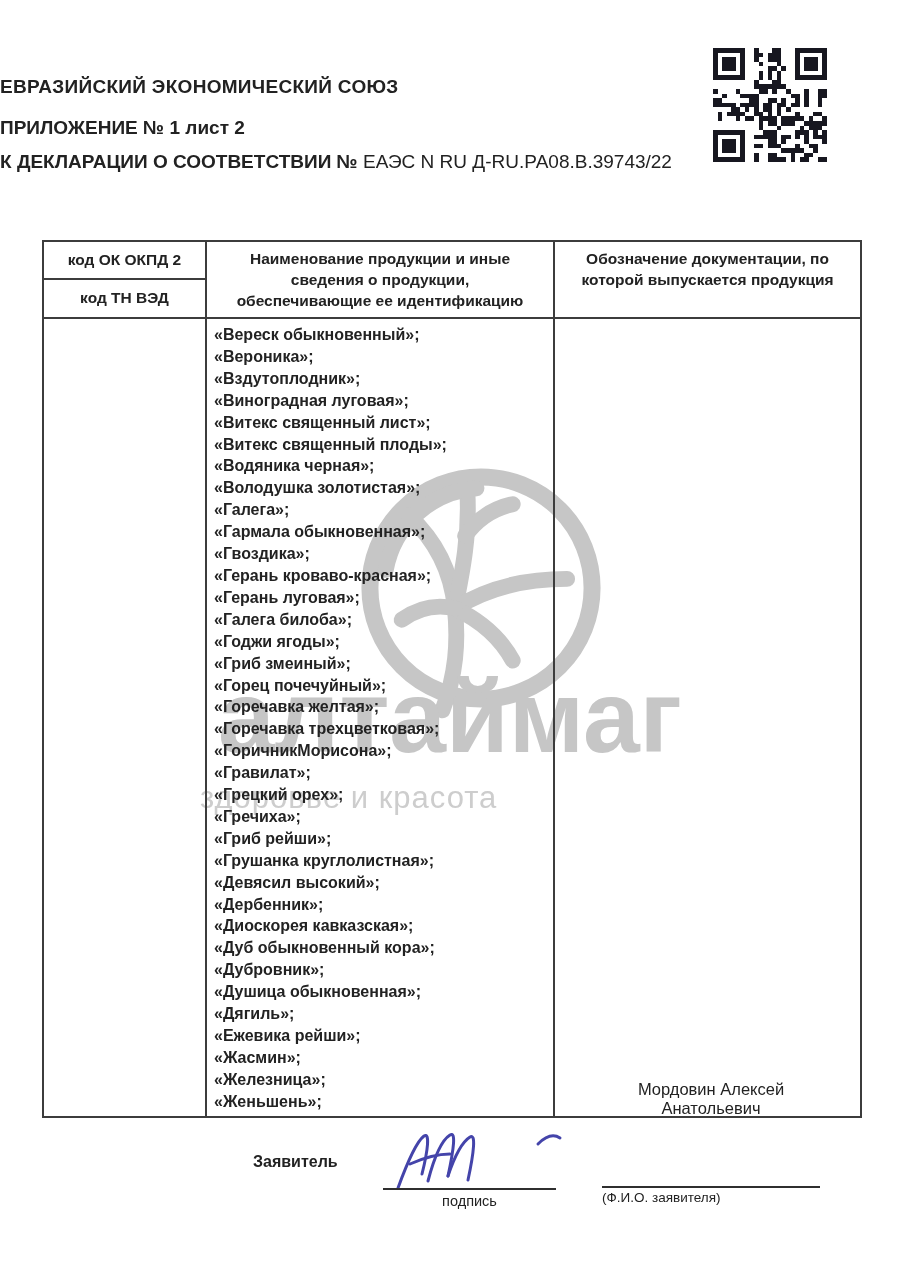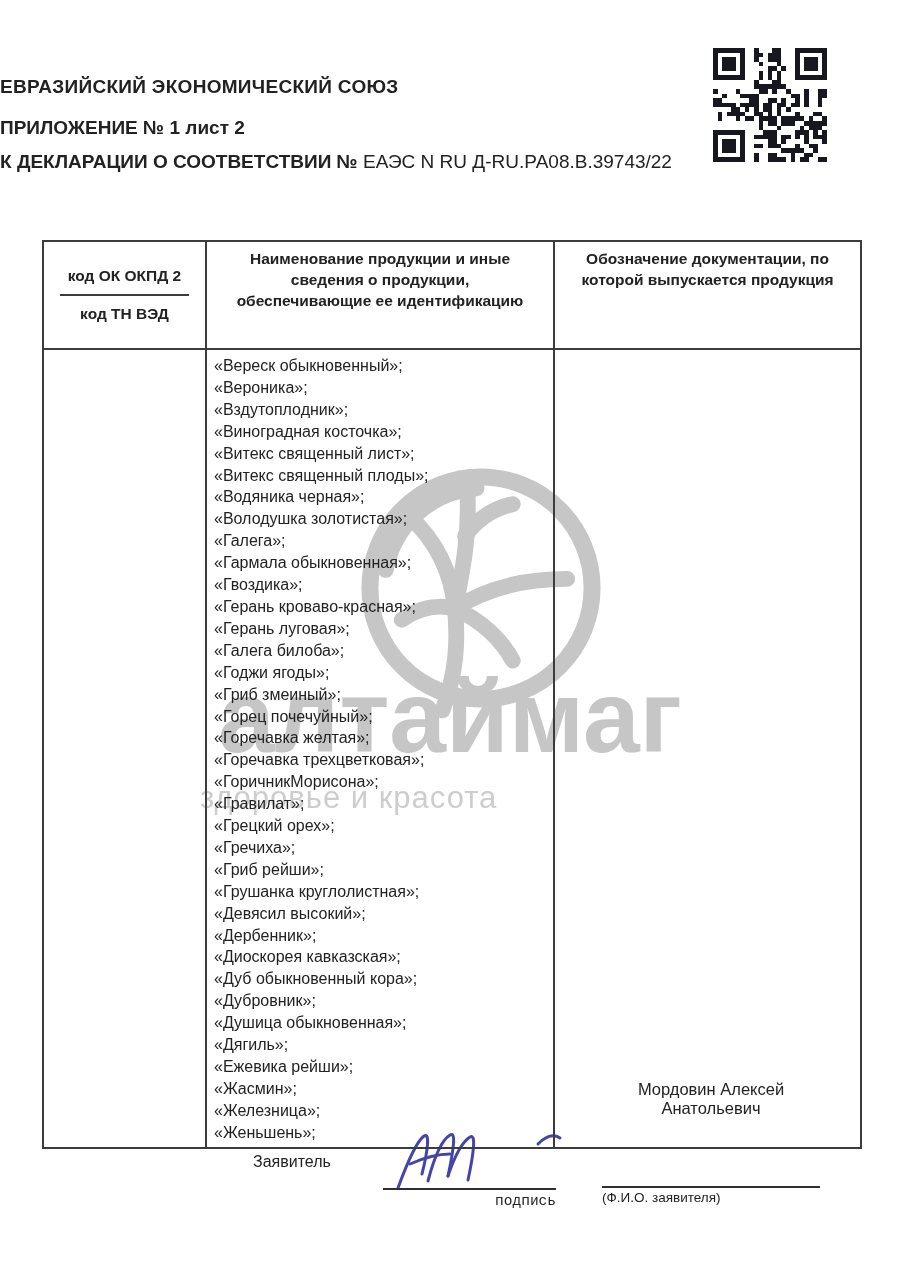--- a/index.html
+++ b/index.html
@@ -36,31 +36,31 @@
     position:absolute;left:200px;top:780px;width:500px;z-index:0;
     text-align:left;font-size:31px;letter-spacing:1px;color:var(--watermark_light);white-space:nowrap;
   }
   
   table.decl{
     position:absolute;left:42px;top:240px;width:818px;z-index:1;
     border-collapse:collapse;table-layout:fixed;background:transparent;
   }
   table.decl th, table.decl td{border:2px solid var(--border);vertical-align:top;}
   th.col-head{font-size:15.5px;font-weight:bold;line-height:21px;padding:6px 22px;text-align:center;}
-  th.col1-head{padding:16px;}
+  th.col1-head{padding:0;}
   .c1-top,.c1-bot{height:36px;display:flex;align-items:center;justify-content:center;font-size:15.5px;font-weight:bold;}
   .c1-top{border-bottom:2px solid var(--border);}
   td.body-cell{height:795px;}
   .products{padding:4px 0 0 6px;font-size:16px;line-height:21.9px;color:var(--text);}
-  .product-line{white-space:nowrap;}
-  
-  .applicant{position:absolute;left:253px;top:1153px;font-size:16px;color:var(--text);}
+  .product-line{white-space:nowrap;font-weight:bold;}
+  
+  .applicant{position:absolute;left:253px;top:1153px;font-size:16px;color:var(--text);font-weight:bold;}
   .sig-svg{position:absolute;left:388px;top:1126px;width:180px;height:70px;color:var(--signature_ink);}
   .sig-line{position:absolute;left:383px;top:1188px;width:173px;border-top:2px solid #2f2f2f;}
-  .sig-cap{position:absolute;left:383px;top:1193px;width:173px;text-align:right;font-size:14.5px;font-family:Liberation Mono, monospace;}
+  .sig-cap{position:absolute;left:383px;top:1193px;width:173px;text-align:center;font-size:14.5px;}
   .name-block{position:absolute;left:598px;top:1080px;width:226px;text-align:center;font-size:16.5px;line-height:19px;}
   .name-line{position:absolute;left:602px;top:1186px;width:218px;border-top:2px solid #2f2f2f;}
   .name-cap{position:absolute;left:602px;top:1190px;width:218px;text-align:left;font-size:13.5px;}
 </style>
 </head>
 <body>
 
 <div class="page">
 
   <div class="wm-logo">
@@ -295,21 +295,21 @@
       </tr>
     </thead>
     <tbody>
       <tr>
         <td class="body-cell"></td>
         <td class="body-cell">
           <div class="products">
               <div class="product-line">«Вереск обыкновенный»;</div>
               <div class="product-line">«Вероника»;</div>
               <div class="product-line">«Вздутоплодник»;</div>
-              <div class="product-line">«Виноградная косточка»;</div>
+              <div class="product-line">«Виноградная луговая»;</div>
               <div class="product-line">«Витекс священный лист»;</div>
               <div class="product-line">«Витекс священный плоды»;</div>
               <div class="product-line">«Водяника черная»;</div>
               <div class="product-line">«Володушка золотистая»;</div>
               <div class="product-line">«Галега»;</div>
               <div class="product-line">«Гармала обыкновенная»;</div>
               <div class="product-line">«Гвоздика»;</div>
               <div class="product-line">«Герань кроваво-красная»;</div>
               <div class="product-line">«Герань луговая»;</div>
               <div class="product-line">«Галега билоба»;</div>

